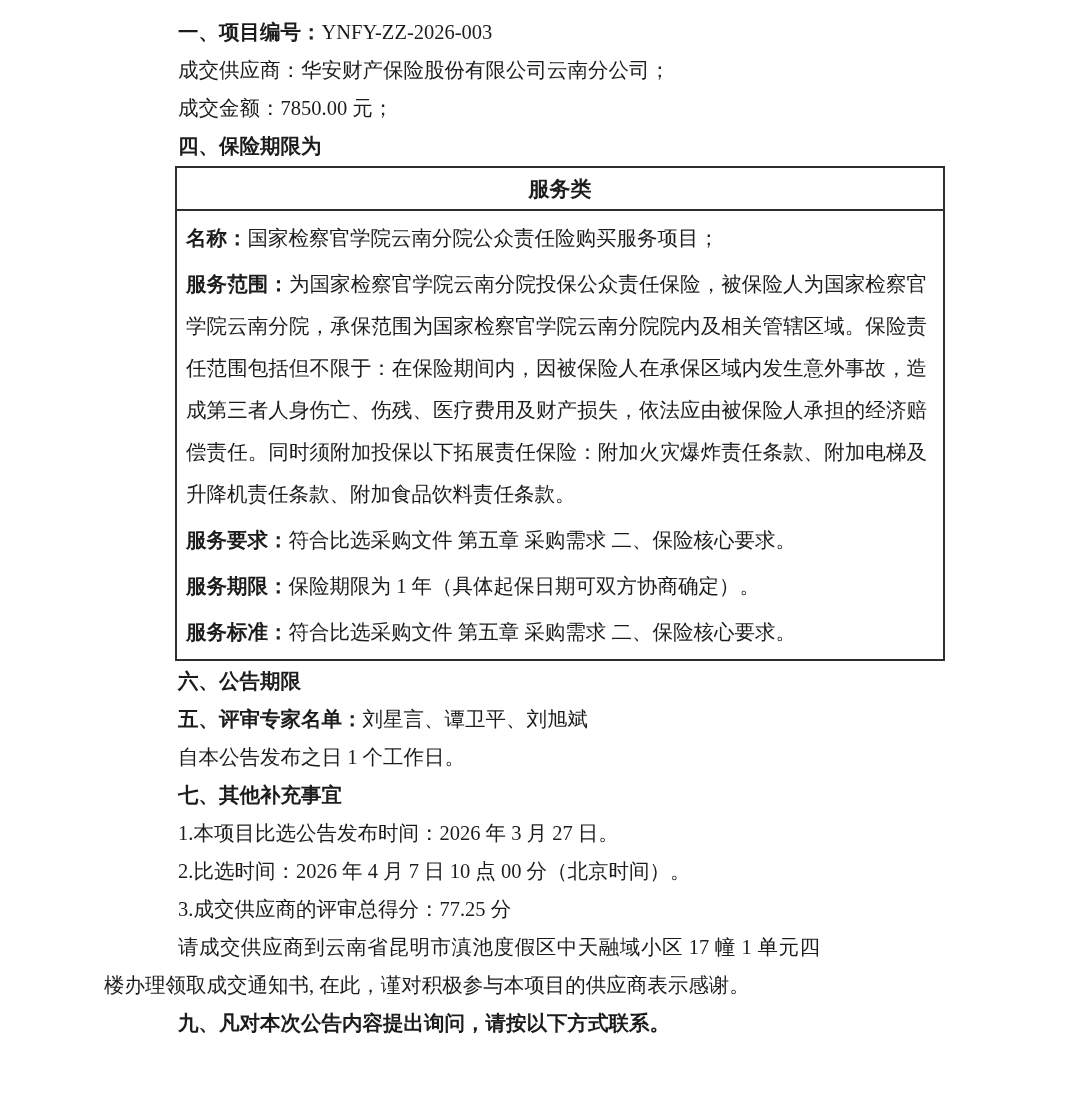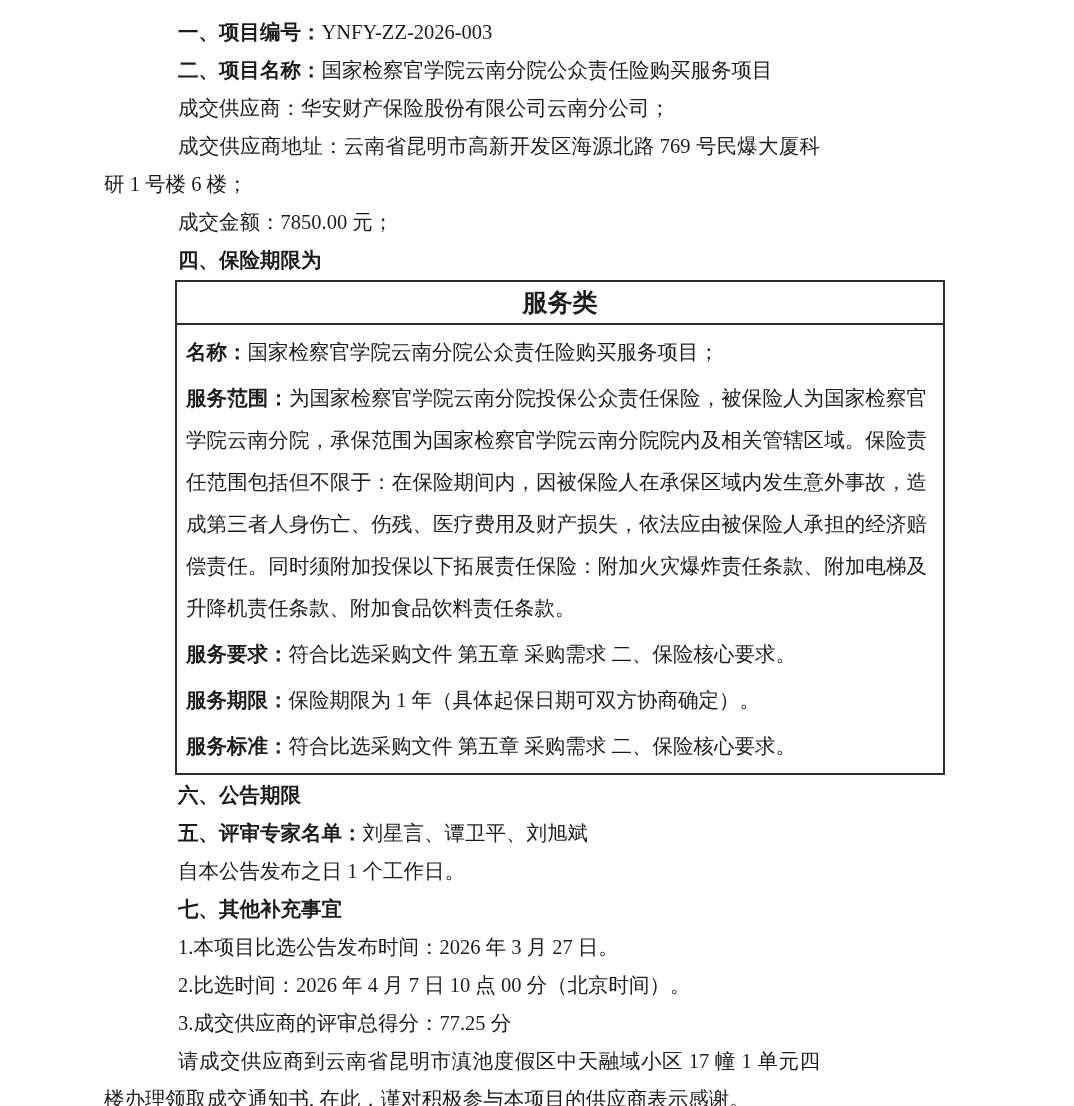--- a/index.html
+++ b/index.html
@@ -35,21 +35,21 @@
     width: 770px;
     margin: 1px 0 1px 71px;
   }
   table.btable th,
   table.btable td {
     border: 2px solid #2e2e2e;
   }
   th.hdr {
     height: 41px;
     padding: 0;
-    font-size: 25px;
+    font-size: 21px;
     font-weight: bold;
     text-align: center;
     vertical-align: middle;
   }
   td.cell {
     padding: 2px 12px 2px 5px;
     vertical-align: top;
   }
   p.cellp {
     margin: 4px;
@@ -58,26 +58,24 @@
     text-align: justify;
   }
 </style>
 </head>
 <body>
 
 <div class="page">
 
   <p class="line"><span class="b">一、项目编号：</span><span>YNFY-ZZ-2026-003</span></p>
 
-  <p class="line"><span class="b">二、项目名称：</span><span>国家检察官学院云南分院公众责任险购买服务项目</span></p>
 
 
   <p class="line"><span class="b"></span><span>成交供应商：华安财产保险股份有限公司云南分公司；</span></p>
 
-  <p class="line"><span class="b"></span><span>成交供应商地址：云南省昆明市高新开发区海源北路 769 号民爆大厦科研 1 号楼 6 楼；</span></p>
 
   <p class="line"><span class="b"></span><span>成交金额：7850.00 元；</span></p>
 
   <p class="line"><span class="b">四、保险期限为</span><span></span></p>
 
   <table class="btable">
     <thead>
       <tr>
         <th class="hdr">服务类</th>
       </tr>

